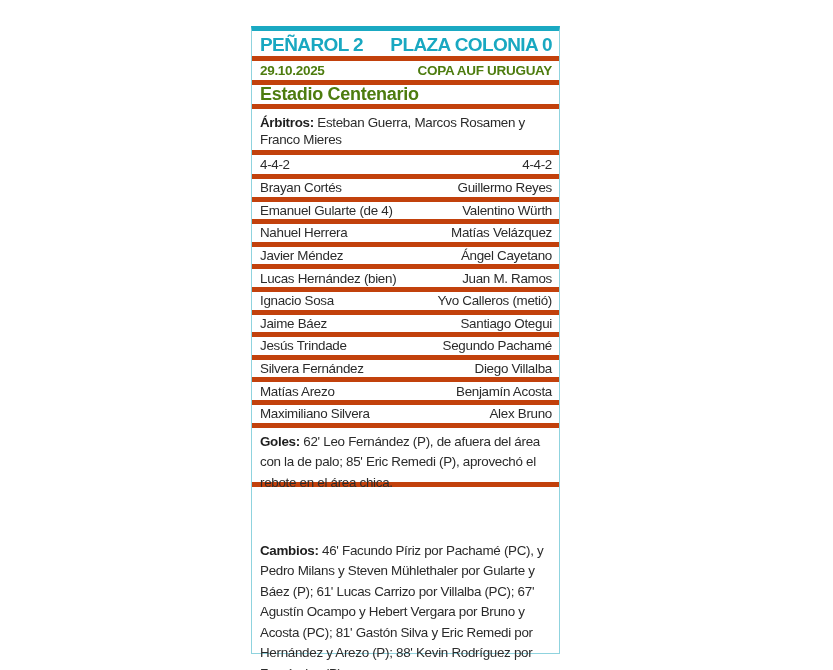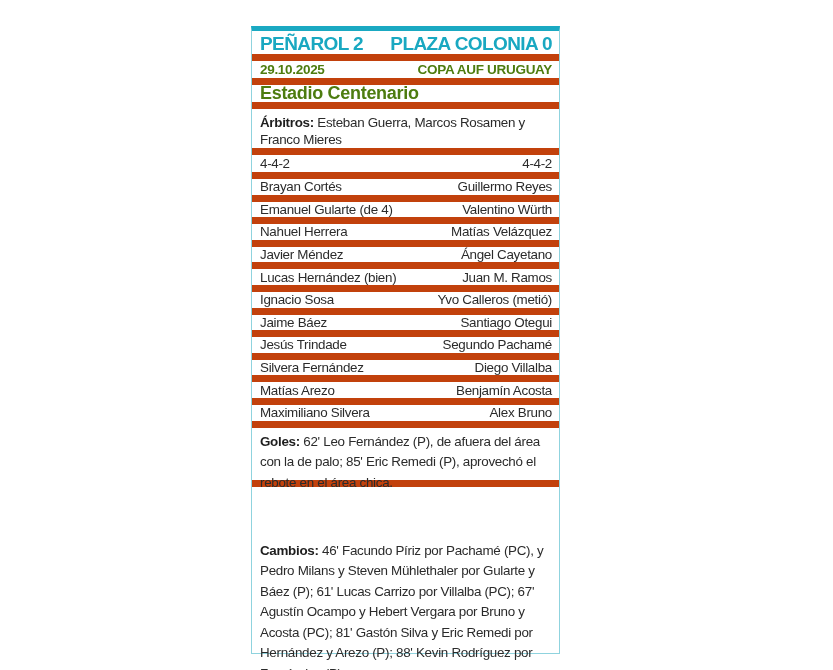--- a/index.html
+++ b/index.html
@@ -1,20 +1,20 @@
 <!DOCTYPE html>
 <html><head>
 <meta charset="utf-8">
 <style>
   html, body { margin:0; padding:0; background:#ffffff; }
   body { width:833px; height:670px; position:relative; overflow:hidden;
          font-family:"Liberation Sans", sans-serif; color:#2b2b2b; }
   .card { position:absolute; left:251px; top:26px; width:309px; height:628px;
           border:1px solid #8fd3de; border-top:5px solid #1aa9c2; box-sizing:border-box; }
-  .row { border-bottom:7px solid #c2410c; box-sizing:border-box; padding:0 7px 0 8px;
+  .row { border-bottom:5px solid #c2410c; box-sizing:border-box; padding:0 7px 0 8px;
          display:flex; justify-content:space-between; align-items:center; font-size:13.4px;
          letter-spacing:-0.3px; }
   .title-row { height:30px; padding-top:2px; }
   .team { color:#19a8c1; font-weight:bold; font-size:19px; letter-spacing:-0.6px; }
   .meta-row { height:24px; font-weight:bold; font-size:13.5px; color:#4d7c0f; }
   .venue-row { height:24px; font-weight:bold; font-size:18px; color:#4d7c0f; }
   .refs-row { height:46px; display:block; padding-top:5px; line-height:17px; }
   .simple-row { height:24px; }
   .player-row { height:22.6px;gap:32px; }
   .block { display:block; padding-top:4px; padding-bottom:6px; line-height:20.5px; font-size:13.4px; }

